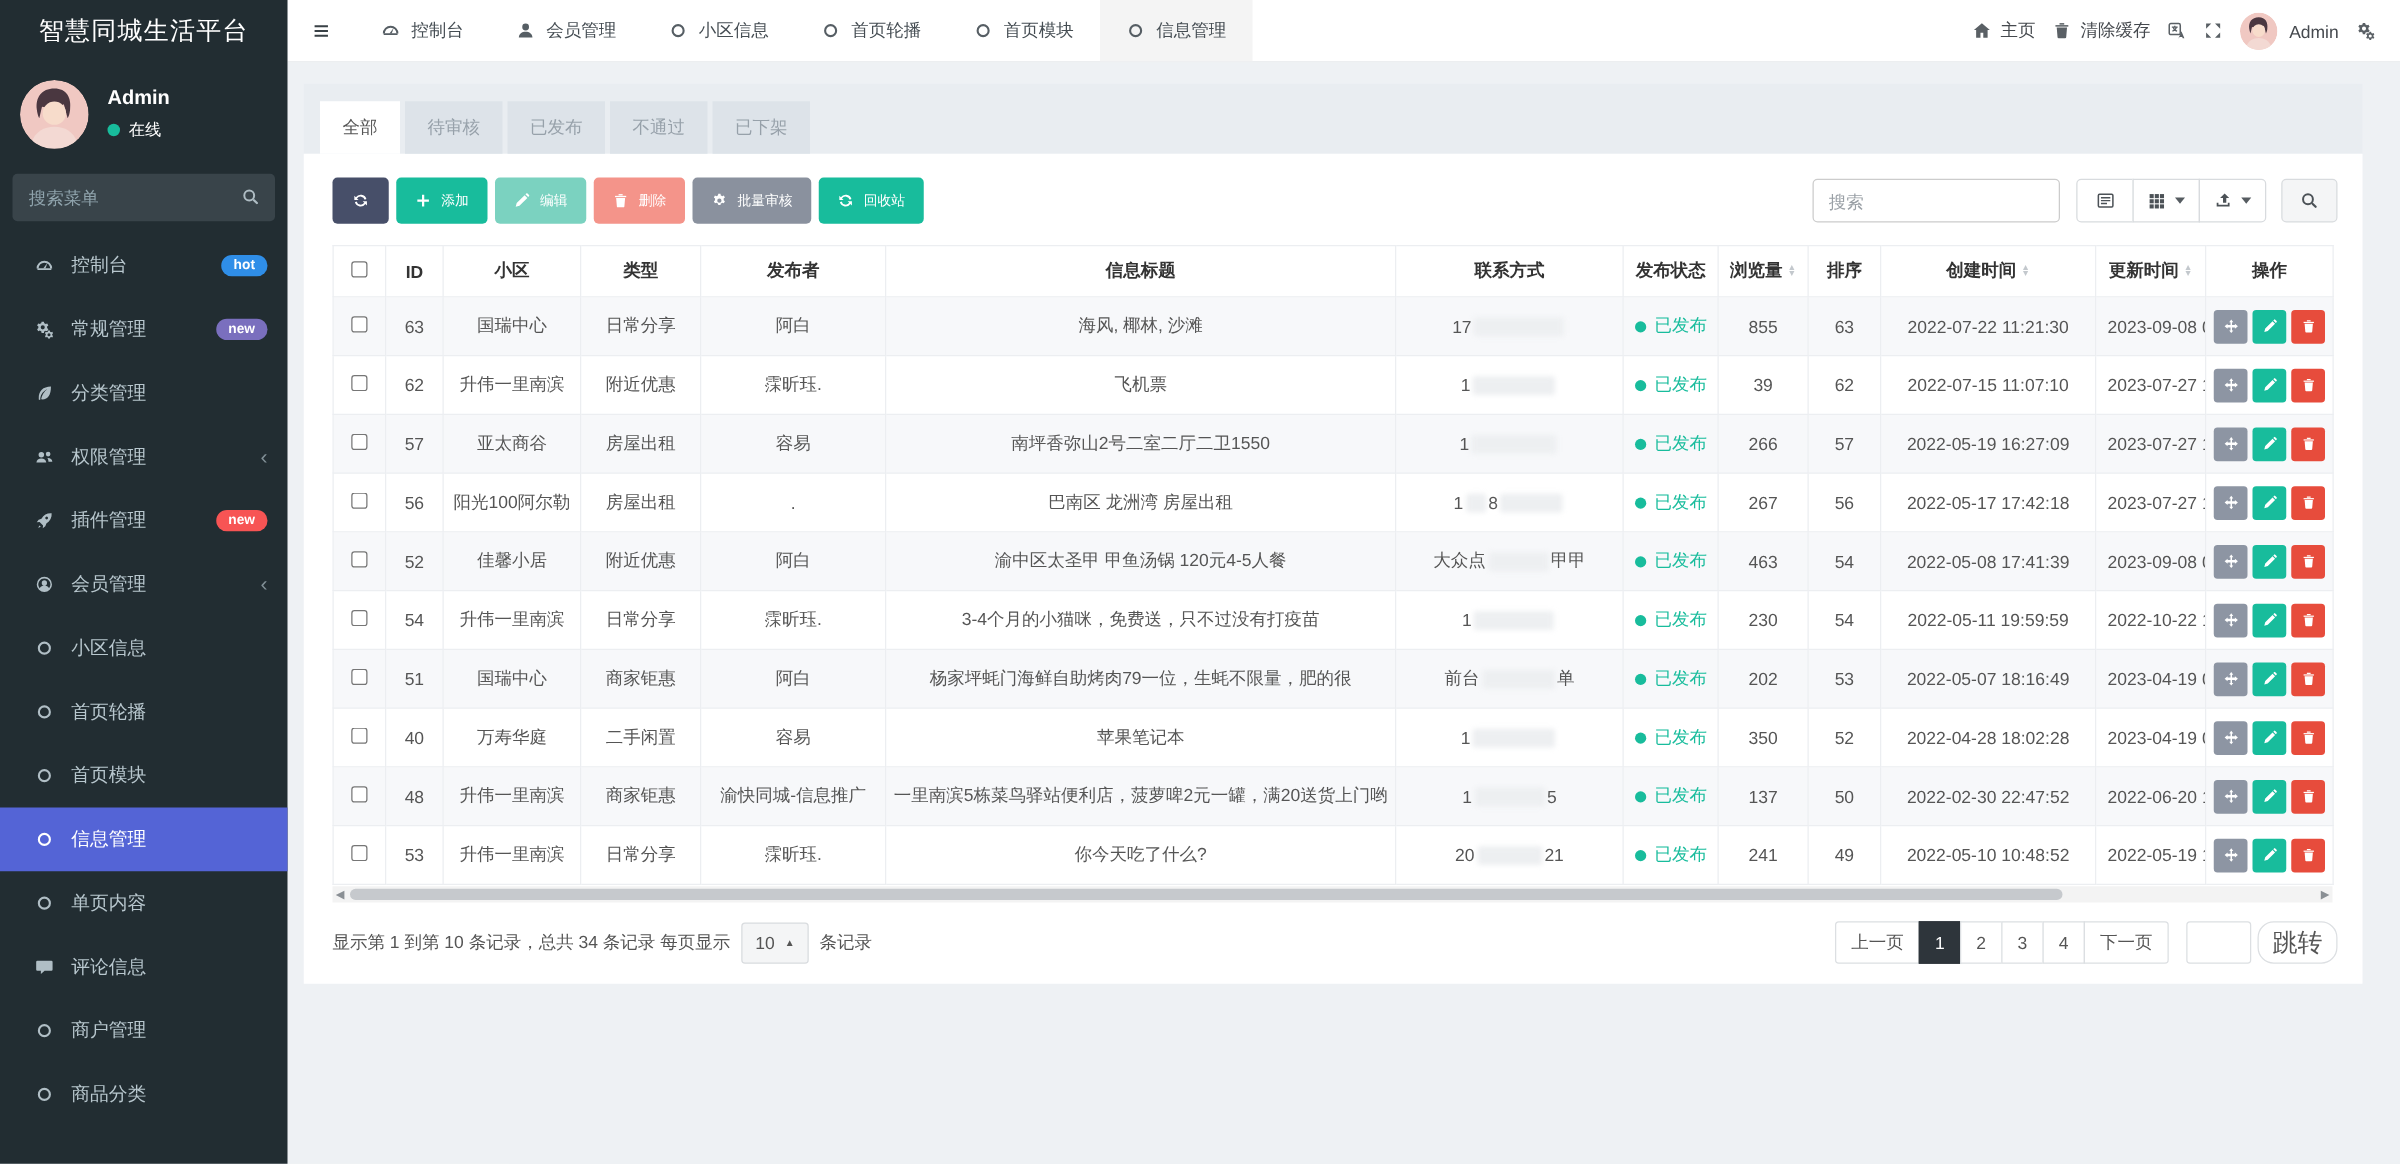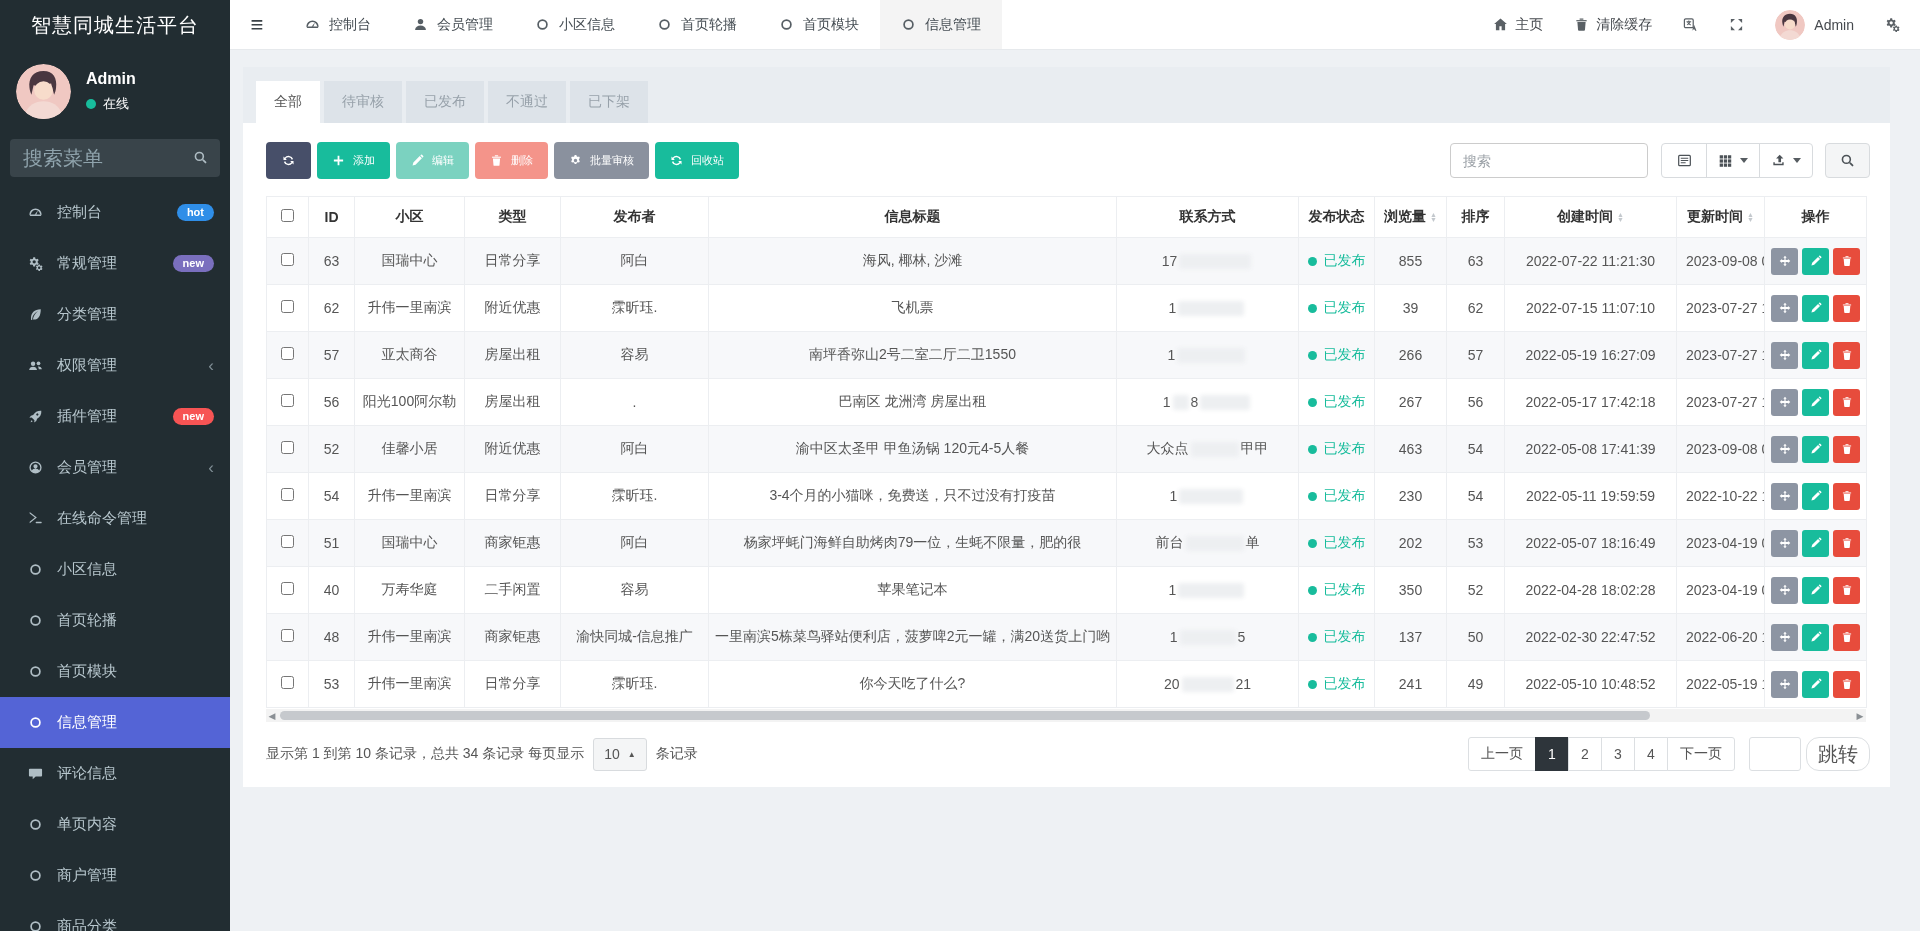--- a/index.html
+++ b/index.html
@@ -11,39 +11,39 @@
   .sidebar { position:absolute; left:0; top:0; width:230px; height:931px; background:#222d32; color:#b8c7ce; z-index:5; }
   .logo { height:50px; line-height:50px; text-align:center; color:#fff; font-size:20px; letter-spacing:1px; white-space:nowrap; }
   .user-panel { display:flex; align-items:center; gap:15px; padding:14px 16px 8px; }
   .avatar-lg { width:55px; height:55px; border-radius:50%; overflow:hidden; flex:none; }
   .avatar-lg svg, .avatar-sm svg { width:100%; height:100%; }
   .user-meta { display:flex; flex-direction:column; gap:7px; }
   .user-name { color:#fff; font-weight:bold; font-size:16px; }
   .user-status { color:#fff; font-size:13px; display:flex; align-items:center; gap:7px; }
   .dot { width:10px; height:10px; border-radius:50%; background:#18bc9c; display:inline-block; }
   .menu-search { margin:12px 10px 4px; position:relative; }
-  .menu-search input { width:100%; height:38px; background:#39444a; border:none; border-radius:4px; color:#ccd6da; padding:0 36px 0 13px; font-size:20px; outline:none; }
+  .menu-search input { width:100%; height:38px; background:#39444a; border:none; border-radius:4px; color:#ccd6da; padding:0 36px 0 13px; font-size:14px; outline:none; }
   .menu-search input::placeholder { color:#8fa3ac; }
   .menu-search .bi { position:absolute; right:12px; top:11px; color:#aebcc3; }
   .menu { margin-top:10px; }
   .menu-item { height:51px; display:flex; align-items:center; gap:13px; padding:0 16px 0 27px; font-size:15px; cursor:pointer; }
   .menu-item .bi { width:17px; color:#b0bec5; display:flex; justify-content:center; flex:none; }
   .menu-item.active { background:#5464d6; color:#fff; }
   .menu-item.active .bi { color:#fff; }
   .badge { margin-left:auto; font-size:11px; font-weight:bold; color:#fff; border-radius:10px; padding:3px 10px; line-height:1; }
   .chevron { margin-left:auto; color:#808f96; font-size:17px; line-height:1; }
 
   
   .topbar { position:absolute; left:230px; top:0; right:0; height:50px; background:#fff; display:flex; align-items:stretch; border-bottom:1px solid #e6e9ec; z-index:4; }
   .hamburger { width:54px; display:flex; align-items:center; justify-content:center; font-size:22px; color:#394146; cursor:pointer; }
   .top-tabs { display:flex; }
   .top-tab { display:flex; align-items:center; gap:9px; padding:0 21px; font-size:14px; color:#454d53; cursor:pointer; white-space:nowrap; }
   .top-tab .bi { color:#565e64; }
   .top-tab.active { background:#f4f4f4; }
-  .topbar-right { margin-left:auto; display:flex; align-items:center; gap:31px; padding-right:20px; color:#45494e; font-size:14px; }
+  .topbar-right { margin-left:auto; display:flex; align-items:center; gap:14px; padding-right:20px; color:#45494e; font-size:14px; }
   .tb-item { display:flex; align-items:center; gap:7px; cursor:pointer; white-space:nowrap; }
   .tb-item .bi { color:#5a6065; }
   .avatar-sm { width:30px; height:30px; border-radius:50%; overflow:hidden; }
   .tb-user { display:flex; align-items:center; gap:9px; cursor:pointer; }
 
   
   .content { position:absolute; left:230px; top:51px; right:0; bottom:0; }
   .panel { margin:16px 30px 0 13px; }
   .tab-strip { background:#e9edf1; padding:14px 0 0 13px; display:flex; gap:4px; }
   .ctab { padding:12px 18px; font-size:14px; color:#97a1aa; background:#dde3e9; cursor:pointer; }
@@ -192,29 +192,20 @@
           <svg viewBox="0 0 16 16">
             <path fill-rule="evenodd" d="M8 1.5A6.5 6.5 0 1 0 8 14.5 6.5 6.5 0 0 0 8 1.5zm0 1.4a5.1 5.1 0 0 1 4 8.3c-.8-1.4-2.3-2.2-4-2.2s-3.2.8-4 2.2a5.1 5.1 0 0 1 4-8.3zm0 1.6a2.25 2.25 0 1 1 0 4.5 2.25 2.25 0 0 1 0-4.5z"></path>
           </svg>
         </span>
         <span>会员管理</span>
         <span class="chevron">‹</span>
       </div>
       <div class="menu-item">
         <span class="bi">
           <svg viewBox="0 0 16 16">
-            <path d="M1.8 2.6 7.4 7 1.8 11.4V13L9.4 7 1.8 1z"></path>
-            <rect x="8.2" y="11.4" width="6.4" height="1.7" rx=".5"></rect>
-          </svg>
-        </span>
-        <span>在线命令管理</span>
-      </div>
-      <div class="menu-item">
-        <span class="bi">
-          <svg viewBox="0 0 16 16">
             <circle cx="8" cy="8" r="4.7" fill="none" stroke="currentColor" stroke-width="1.8"></circle>
           </svg>
         </span>
         <span>小区信息</span>
       </div>
       <div class="menu-item">
         <span class="bi">
           <svg viewBox="0 0 16 16">
             <circle cx="8" cy="8" r="4.7" fill="none" stroke="currentColor" stroke-width="1.8"></circle>
           </svg>
@@ -233,32 +224,32 @@
         <span class="bi">
           <svg viewBox="0 0 16 16">
             <circle cx="8" cy="8" r="4.7" fill="none" stroke="currentColor" stroke-width="1.8"></circle>
           </svg>
         </span>
         <span>信息管理</span>
       </div>
       <div class="menu-item">
         <span class="bi">
           <svg viewBox="0 0 16 16">
+            <circle cx="8" cy="8" r="4.7" fill="none" stroke="currentColor" stroke-width="1.8"></circle>
+          </svg>
+        </span>
+        <span>单页内容</span>
+      </div>
+      <div class="menu-item">
+        <span class="bi">
+          <svg viewBox="0 0 16 16">
             <path d="M2 2.8h12a1 1 0 0 1 1 1v6.4a1 1 0 0 1-1 1H8.2L5 14v-2.8H2a1 1 0 0 1-1-1V3.8a1 1 0 0 1 1-1z"></path>
           </svg>
         </span>
         <span>评论信息</span>
-      </div>
-      <div class="menu-item">
-        <span class="bi">
-          <svg viewBox="0 0 16 16">
-            <circle cx="8" cy="8" r="4.7" fill="none" stroke="currentColor" stroke-width="1.8"></circle>
-          </svg>
-        </span>
-        <span>单页内容</span>
       </div>
       <div class="menu-item">
         <span class="bi">
           <svg viewBox="0 0 16 16">
             <circle cx="8" cy="8" r="4.7" fill="none" stroke="currentColor" stroke-width="1.8"></circle>
           </svg>
         </span>
         <span>商户管理</span>
       </div>
       <div class="menu-item">

